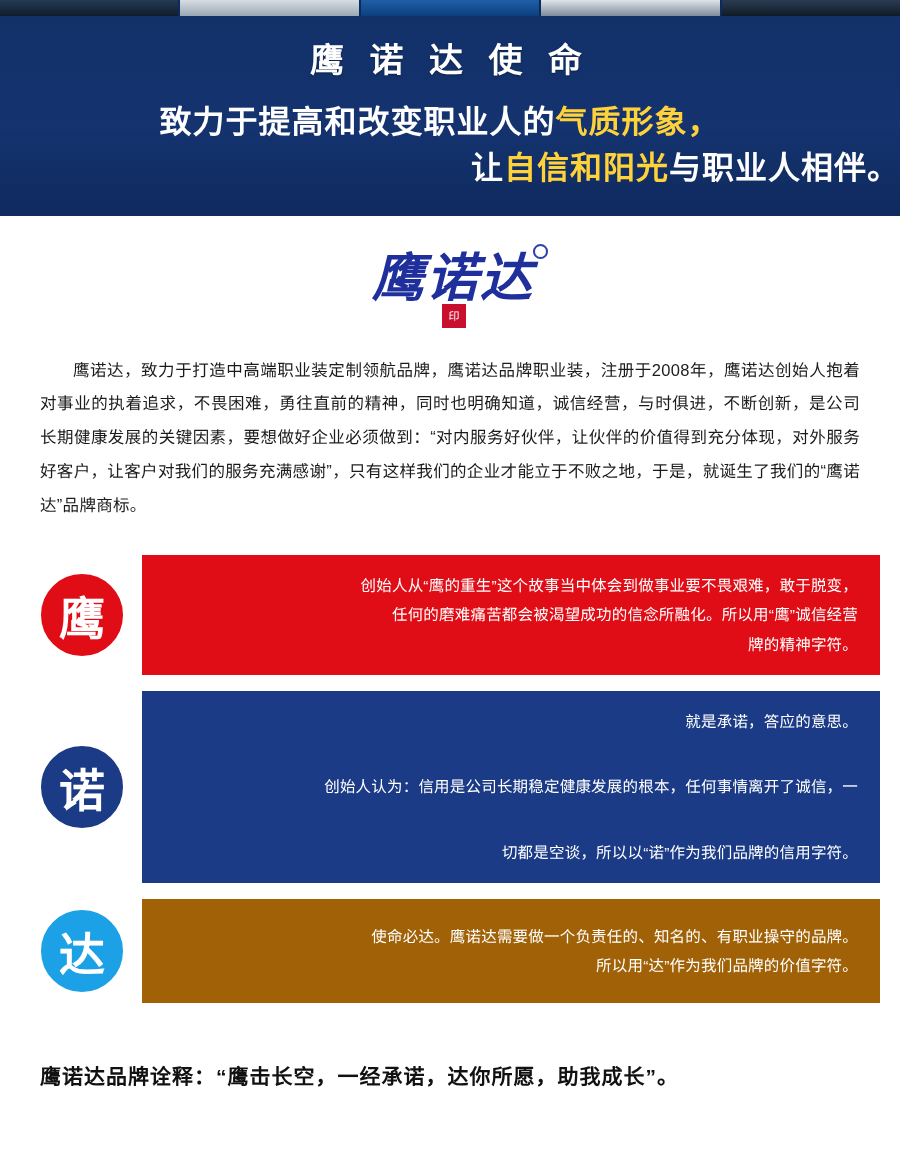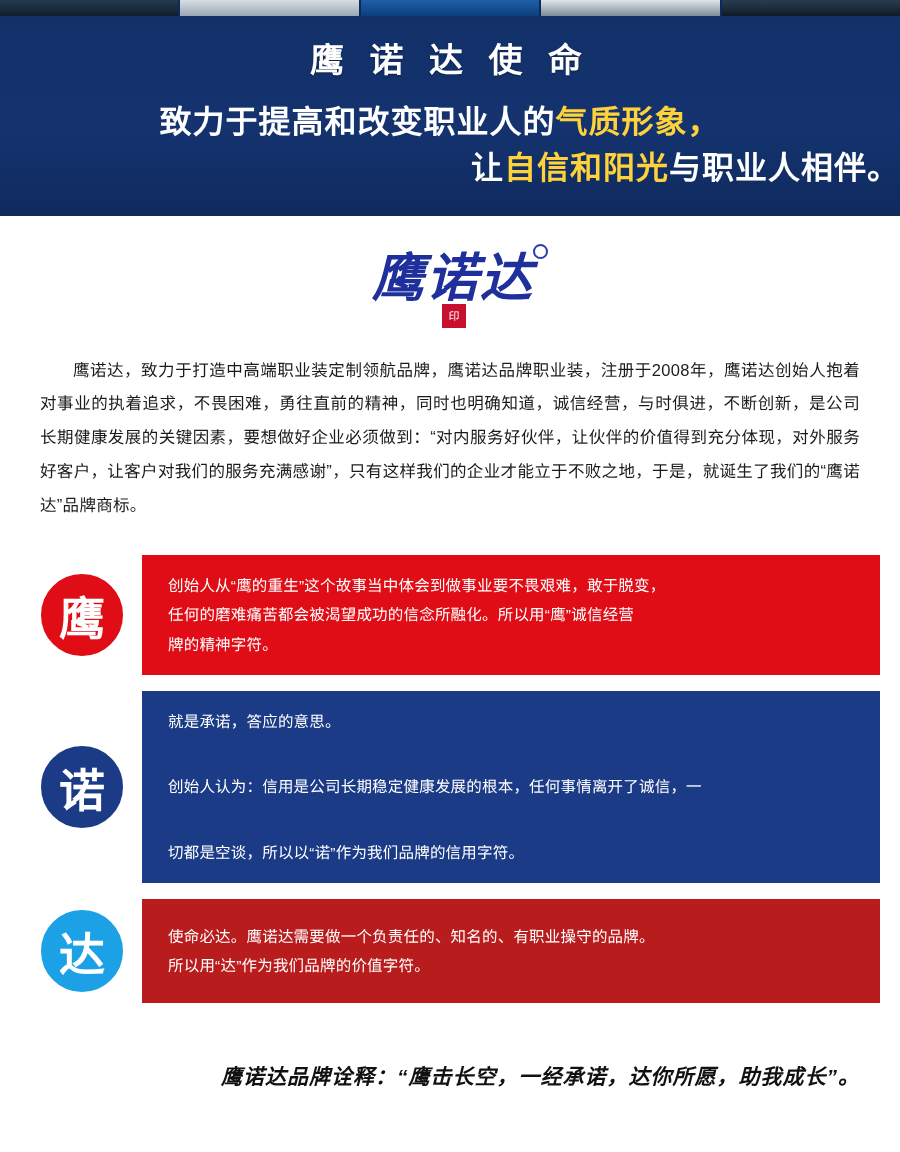--- a/index.html
+++ b/index.html
@@ -140,20 +140,21 @@
     padding: 16px 22px 16px 26px;
     box-sizing: border-box;
     min-height: 104px;
     color: #ffffff;
     font-size: 15.5px;
     line-height: 1.9;
     letter-spacing: .2px;
     display: flex;
     flex-direction: column;
     justify-content: center;
+    align-items: flex-end;
   }
   .block-char {
     position: absolute;
     left: 18px;
     top: 50%;
     transform: translateY(-50%);
     width: 88px;
     height: 88px;
     border-radius: 50%;
     display: flex;
@@ -175,34 +176,33 @@
     width: 108px;
     height: 108px;
     border-radius: 50%;
     background: #ffffff;
     z-index: 2;
   }
   .block.red .block-body { background: #e00d16; }
   .block.red .block-char { background: #e00d16; }
   .block.navy .block-body { background: #1b3b86; gap: 36px; }
   .block.navy .block-char { background: #1b3b86; }
-  .block.blue .block-body { background: #b91c1c; }
+  .block.blue .block-body { background: #a16207; }
   .block.blue .block-char { background: #1ca1e6; }
 
   
   .slogan {
     width: 820px;
     margin: 56px auto 70px auto;
-    text-align: right;
+    text-align: left;
     font-size: 21px;
     font-weight: bold;
     color: #111111;
     letter-spacing: 1px;
     line-height: 1.7;
-    font-style: italic;
   }
 </style>
 </head>
 <body>
 
 <div class="page">
 
   <div class="photo-strip">
     <div class="photo-cell pc1"></div>
     <div class="photo-cell pc2"></div>

